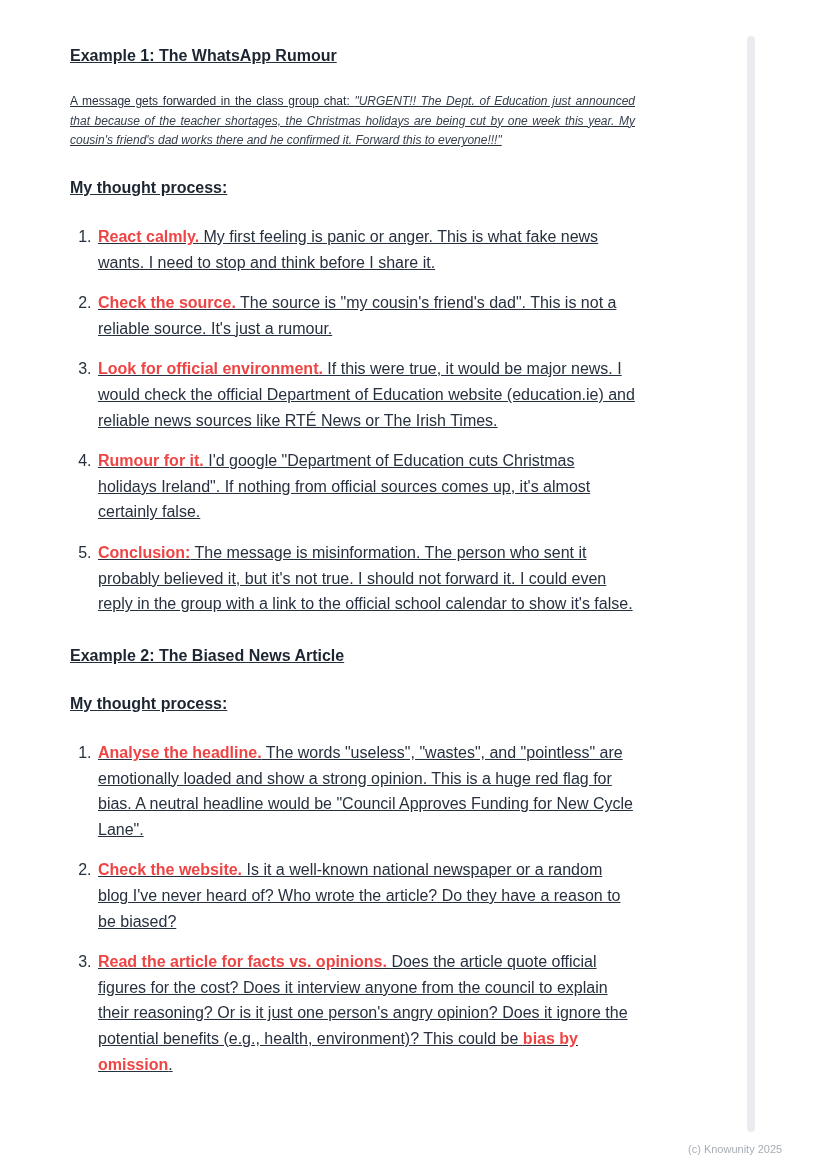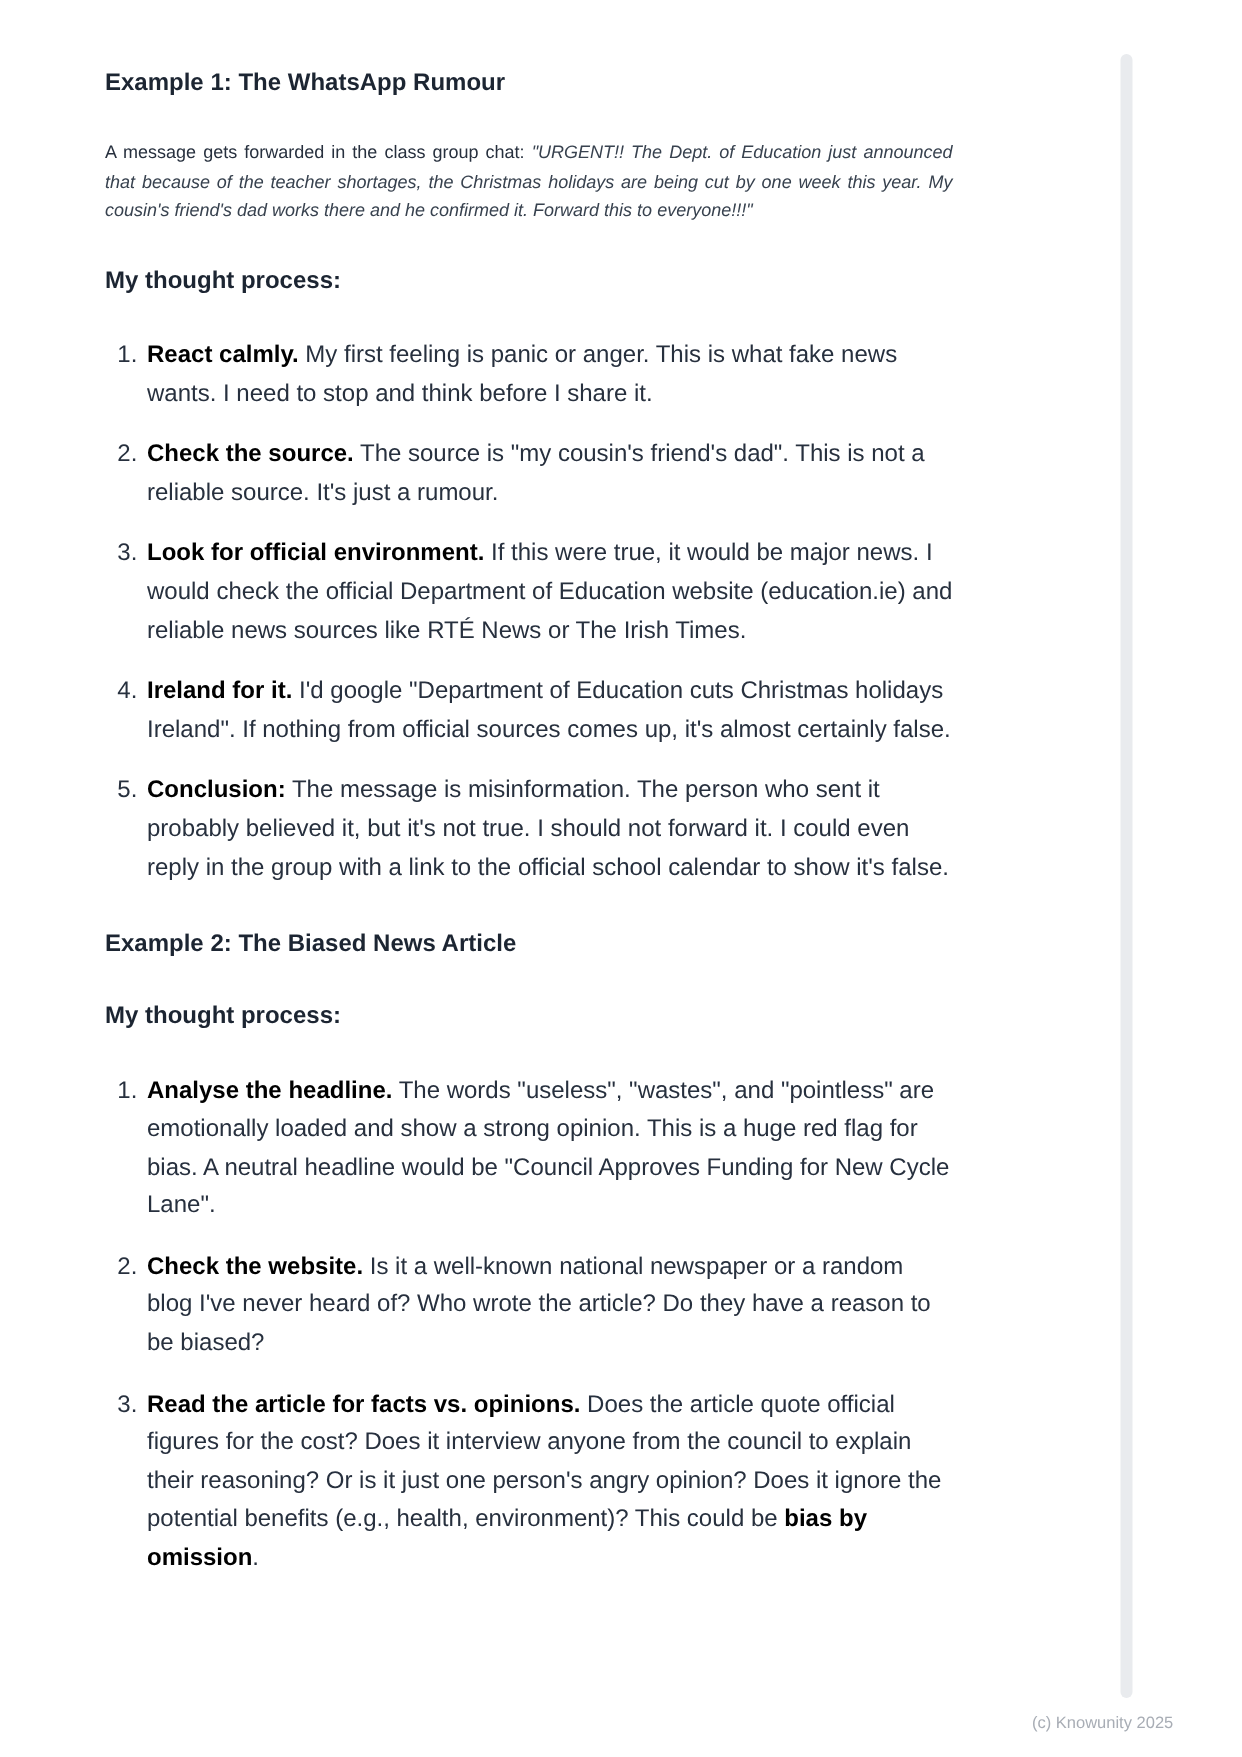--- a/index.html
+++ b/index.html
@@ -12,39 +12,40 @@
     color: #27303e;
     position: relative;
     overflow: hidden;
   }
   .page {
     position: absolute;
     top: 0; left: 0;
     width: 828px;
     height: 1171px;
     padding: 44px 193px 40px 70px;
+    text-decoration: underline;
   }
   h3 {
     font-size: 16px;
     line-height: 1.45;
     font-weight: 700;
     color: #1c2532;
     margin: 0 0 25px 0;
   }
   p {
     font-size: 12px;
     line-height: 1.63;
     margin: 0 0 25px 0;
   }
   p.justified { text-align: justify; }
   .quote {
     font-style: italic;
     color: #38424f;
   }
-  .b { font-weight: 700; color: #000000; }
+  .b { font-weight: 700; color: #ef4444; }
   ol {
     margin: 0 0 27px 0;
     padding-left: 26px;
   }
   ol li {
     font-size: 16px;
     line-height: 1.6;
     margin-bottom: 15px;
     padding-left: 2px;
   }
@@ -75,21 +76,21 @@
   <h3>Example 1: The WhatsApp Rumour</h3>
 
   <p class="justified"><span>A message gets forwarded in the class group chat: </span><span class="quote">"URGENT!! The Dept. of Education just announced that because of the teacher shortages, the Christmas holidays are being cut by one week this year. My cousin's friend's dad works there and he confirmed it. Forward this to everyone!!!"</span></p>
 
   <h3>My thought process:</h3>
 
   <ol>
     <li><span class="b">React calmly.</span><span> My first feeling is panic or anger. This is what fake news wants. I need to stop and think before I share it.</span></li>
     <li><span class="b">Check the source.</span><span> The source is "my cousin's friend's dad". This is not a reliable source. It's just a rumour.</span></li>
     <li><span class="b">Look for official environment.</span><span> If this were true, it would be major news. I would check the official Department of Education website (education.ie) and reliable news sources like RTÉ News or The Irish Times.</span></li>
-    <li><span class="b">Ireland for it.</span><span> I'd google "Department of Education cuts Christmas holidays Ireland". If nothing from official sources comes up, it's almost certainly false.</span></li>
+    <li><span class="b">Rumour for it.</span><span> I'd google "Department of Education cuts Christmas holidays Ireland". If nothing from official sources comes up, it's almost certainly false.</span></li>
     <li><span class="b">Conclusion:</span><span> The message is misinformation. The person who sent it probably believed it, but it's not true. I should not forward it. I could even reply in the group with a link to the official school calendar to show it's false.</span></li>
   </ol>
 
   <h3>Example 2: The Biased News Article</h3>
 
 
   <h3>My thought process:</h3>
 
   <ol>
     <li><span class="b">Analyse the headline.</span><span> The words "useless", "wastes", and "pointless" are emotionally loaded and show a strong opinion. This is a huge red flag for bias. A neutral headline would be "Council Approves Funding for New Cycle Lane".</span></li>

